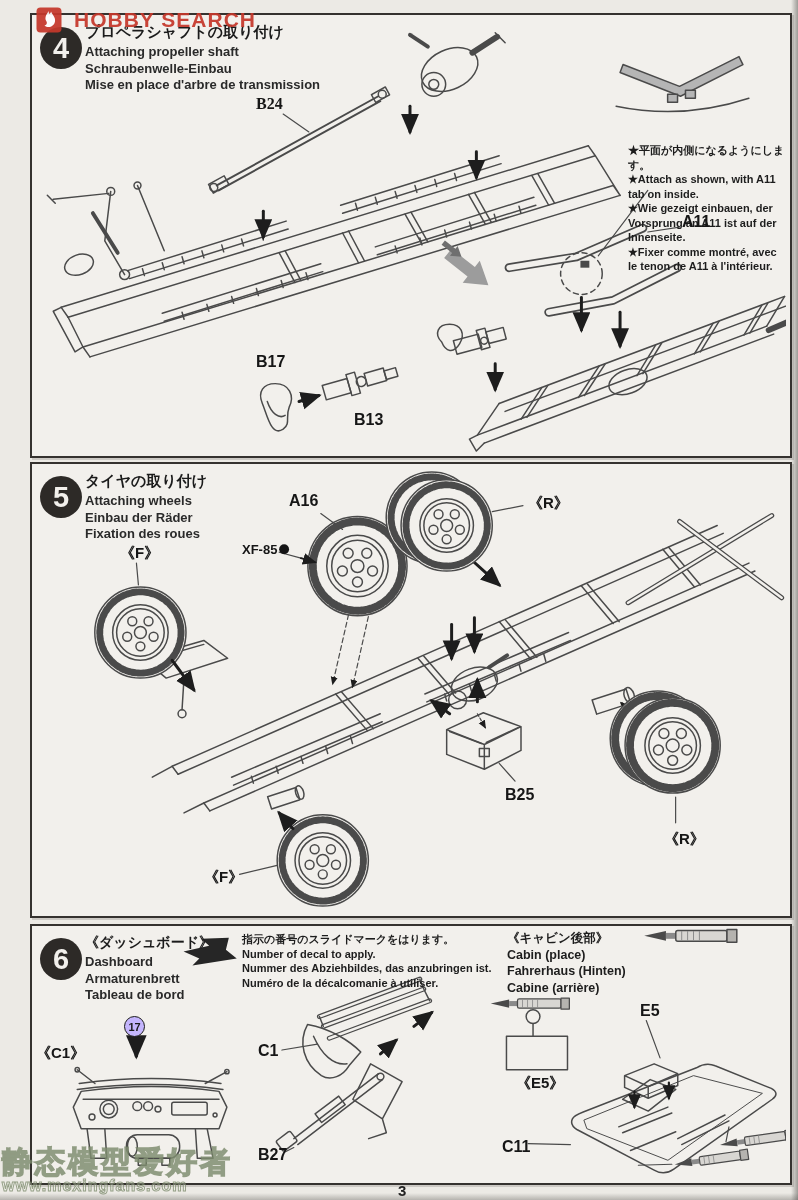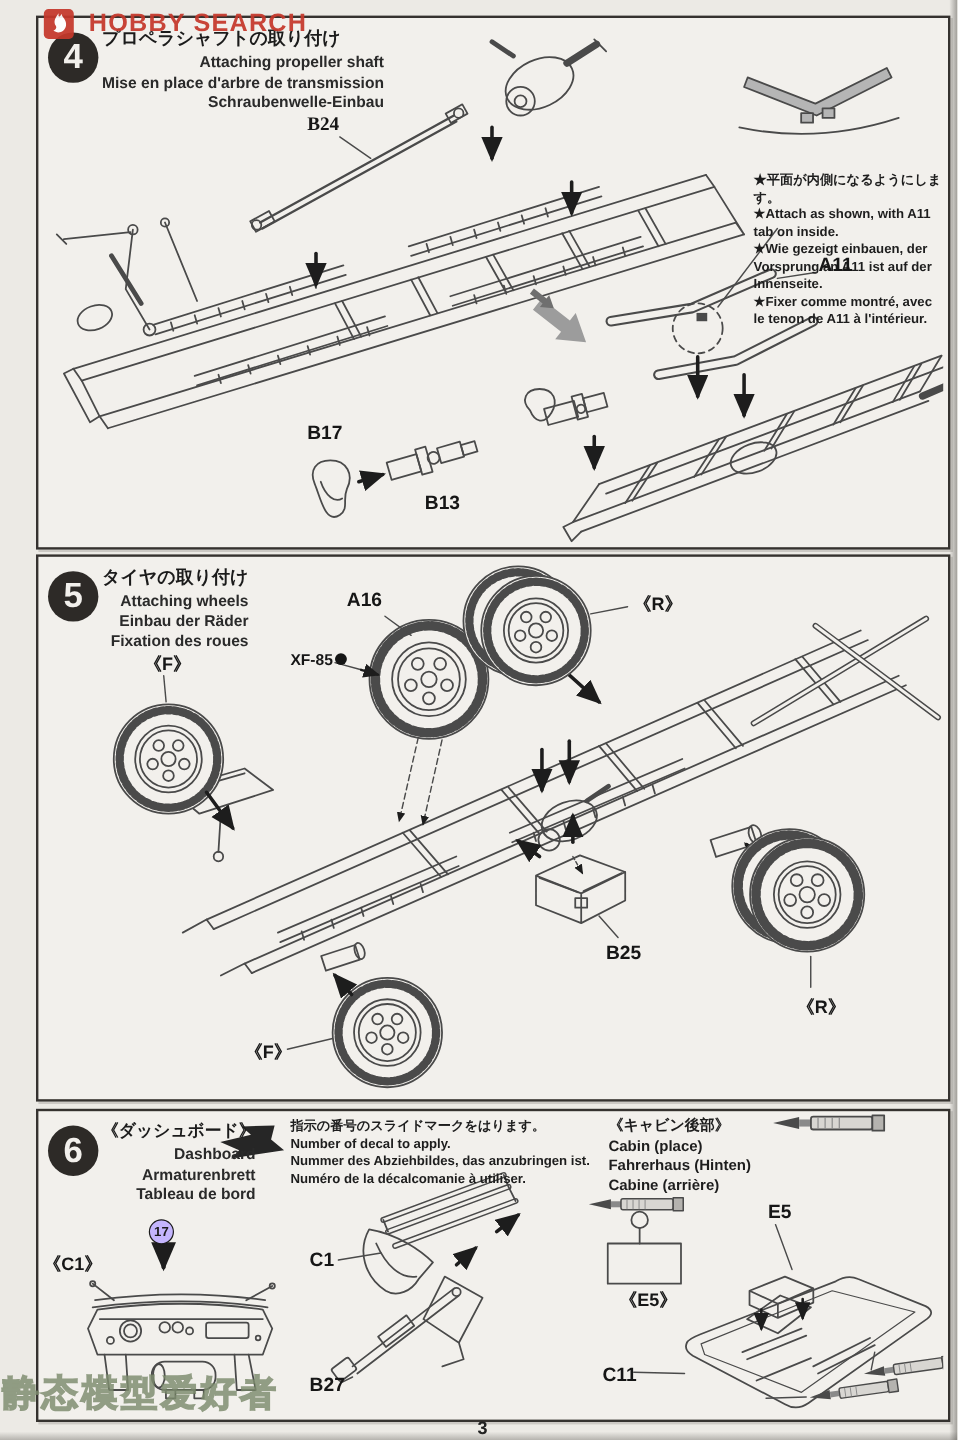--- a/index.html
+++ b/index.html
@@ -9,21 +9,21 @@
          border:2px solid #35322f;box-shadow:2px 2px 0 rgba(60,55,50,.18);}
   #panel4{top:13px;height:441px;}
   #panel5{top:462px;height:452px;}
   #panel6{top:924px;height:257px;}
   .illus{position:absolute;left:0;top:0;}
   .badge{position:absolute;left:8px;top:12px;width:42px;height:42px;border-radius:50%;
          background:#2d2a27;color:#f2f0ec;font-size:29px;font-weight:bold;
          display:flex;align-items:center;justify-content:center;}
   .hdr{position:absolute;left:53px;top:8px;}
   .hdr-ja{font-size:15px;font-weight:bold;margin-bottom:2px;white-space:nowrap;}
-  .hdr-l{font-size:13px;font-weight:bold;color:#2a2a2a;line-height:1.28;white-space:nowrap;text-align:right;}
+  .hdr-l{font-size:13px;font-weight:bold;color:#2a2a2a;line-height:1.28;white-space:nowrap;}
   .part-label{position:absolute;font-size:16px;font-weight:bold;color:#161616;white-space:nowrap;}
   .bracket-label{position:absolute;font-size:15px;font-weight:bold;color:#161616;white-space:nowrap;}
   .note-block{position:absolute;font-size:11px;font-weight:bold;color:#1d1d1d;line-height:1.32;}
   .note-line{margin:0;}
   .circ-num{position:absolute;width:19px;height:19px;border:1.6px solid #1b1b1b;border-radius:50%;
             display:flex;align-items:center;justify-content:center;font-size:11px;font-weight:bold;background:#c4b5fd;}
   .logo{position:absolute;left:4px;top:7px;display:flex;align-items:center;gap:12px;z-index:30;opacity:.93;padding-left:32px;}
   .logo-text{font-size:21px;font-weight:bold;color:#c5382b;letter-spacing:1px;white-space:nowrap;}
   .wm-bottom{position:absolute;left:2px;top:1146px;z-index:30;line-height:1.05;}
   .wm-big{font-size:30px;font-weight:bold;letter-spacing:3px;color:rgba(245,247,240,.35);
@@ -141,22 +141,22 @@
         <rect x="640" y="80" width="10" height="8" fill="#b5b5b5"></rect>
         <rect x="658" y="76" width="10" height="8" fill="#b5b5b5"></rect>
         <path d="M588,92 Q655,106 722,84"></path>
       </g>
     </svg>
 
     <div class="badge">4</div>
     <div class="hdr">
       <div class="hdr-ja">プロペラシャフトの取り付け</div>
       <div class="hdr-l">Attaching propeller shaft</div>
+      <div class="hdr-l">Schraubenwelle-Einbau</div>
       <div class="hdr-l">Mise en place d'arbre de transmission</div>
-      <div class="hdr-l">Schraubenwelle-Einbau</div>
     </div>
 
     <div class="note-block" style="left:596px;top:90px;width:160px;margin-top:38px;">
       <p class="note-line">★平面が内側になるようにします。</p>
       <p class="note-line">★Attach as shown, with A11 tab on inside.</p>
       <p class="note-line">★Wie gezeigt einbauen, der Vorsprung an A11 ist auf der Innenseite.</p>
       <p class="note-line">★Fixer comme montré, avec le tenon de A11 à l'intérieur.</p>
     </div>
 
     <span class="part-label" style="left:224px;top:80px;font-family:Liberation Serif, serif;">B24</span>
@@ -443,18 +443,19 @@
   <div class="logo">
     <svg width="26" height="26" viewBox="0 0 26 26">
       <rect x="0.5" y="0.5" width="25" height="25" rx="4" fill="#c5382b"></rect>
       <path d="M13,4 C9.5,8 8.5,11.5 10.5,14.5 C11.5,16 10.5,18 8.5,18.5 C12,21.5 18,20 19,14.5 C19.8,10 16,7.5 15,4.5 C14.8,7 11.8,8 13,4 Z" fill="#ffffff"></path>
     </svg>
     <span class="logo-text">HOBBY SEARCH</span>
   </div>
 
   <div class="wm-bottom">
     <div class="wm-big">静态模型爱好者</div>
+    <div class="wm-url">www.mexingfans.com</div>
   </div>
 
   <div class="page-num">3</div>
   <div class="edge-right"></div>
   <div class="edge-bottom"></div>
 </div>
 
 </body></html>

